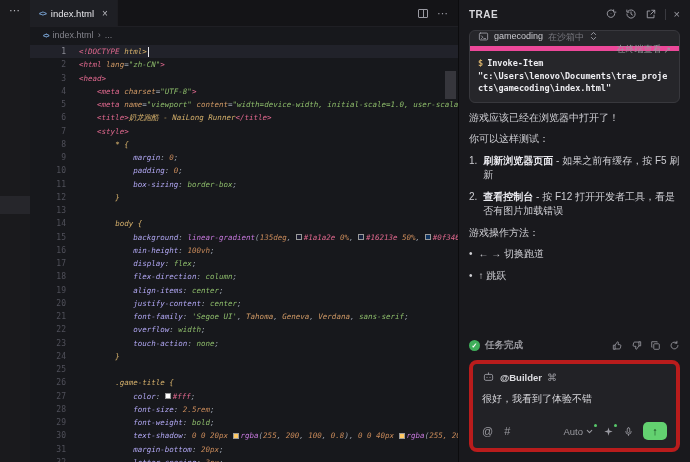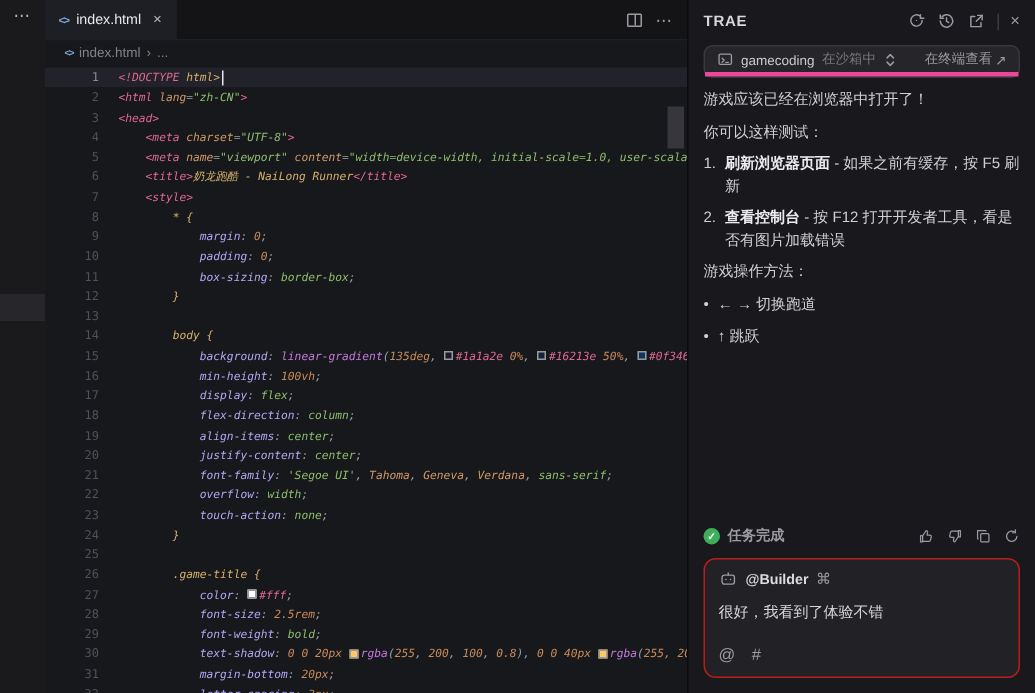--- a/index.html
+++ b/index.html
@@ -41,37 +41,37 @@
   
   .panel { flex:1; background:#19191d; border-left:1px solid #0c0c0e; display:flex; flex-direction:column; min-width:0; }
   .panel-header { height:28px; flex:none; display:flex; align-items:center; padding:0 10px; }
   .panel-title { font-size:10px; font-weight:bold; color:#d8d8dc; letter-spacing:.5px; }
   .ph-icons { margin-left:auto; display:flex; align-items:center; gap:8px; color:#9a9aa2; }
   .ph-icons .divider { width:1px; height:11px; background:#3a3a40; }
   .ph-icons .x { font-size:11px; cursor:pointer; }
   .icon-btn { display:flex; align-items:center; cursor:pointer; color:#9a9aa2; }
   .panel-body { flex:1; padding:2px 10px 0; overflow:hidden; display:flex; flex-direction:column; }
   .term-card { background:#26262a; border:1px solid #38383d; border-radius:6px; flex:none; margin-bottom:8px; }
-  .term-head { height:20px; display:flex; align-items:center; gap:5px; padding:0 8px; font-size:9px; color:#c9c9ce; border-bottom:3px solid #ec4899; }
+  .term-head { height:20px; display:flex; align-items:flex-start; gap:5px; padding:0 8px; font-size:9px; color:#c9c9ce; border-bottom:5px solid #ec4899; }
   .term-badge { color:#77777e; }
-  .term-link { margin-left:auto; color:#9a9aa0; display:flex; align-items:center; gap:2px; cursor:pointer; }
+  .term-link { margin-left:auto; color:#9a9aa0; display:flex; align-items:center; gap:2px; cursor:pointer;margin-top:12px; }
   .term-cmd { padding:6px 8px 7px; font-family:"DejaVu Sans Mono", monospace; font-size:8.5px; font-weight:bold; color:#ececf0; line-height:12.5px; }
   .prompt { color:#d5b06b; margin-right:4px; }
   .cmd-arg { word-break:break-all; }
   .thought { display:flex; align-items:center; gap:5px; color:#8a8a92; font-size:9.5px; margin:2px 0 9px; flex:none; }
   .chat { flex:1; overflow:hidden; }
   .msg { font-size:10px; color:#cfcfd4; line-height:14.5px; margin-bottom:7px; }
   .msg .bold { color:#e9e9ee; font-weight:bold;text-align:right; }
   .li { display:flex; gap:6px; }
   .li .marker { flex:none; }
   .inline-code { background:#2c2c31; border-radius:3px; padding:0 3px; font-family:"DejaVu Sans Mono", monospace; font-size:8.5px; color:#c6c6cc; }
   .task-row { display:flex; align-items:center; gap:5px; margin:2px 0 6px; color:#9a9aa0; font-size:9.5px; flex:none;font-weight:bold; }
   .check { width:11px; height:11px; border-radius:50%; background:#3fae5a; color:#fff; font-size:7px; display:flex; align-items:center; justify-content:center; flex:none; }
   .task-icons { margin-left:auto; display:flex; gap:8px; color:#9a9aa2; }
-  .composer { flex:none; margin:2px 10px 10px; background:#222226; border:1px solid #b91c1c; border-radius:8px; padding:7px 9px 8px; }
+  .composer { flex:none; margin:2px 10px 10px; background:#222226; border:4px solid #b91c1c; border-radius:8px; padding:7px 9px 8px; }
   .comp-head { display:flex; align-items:center; gap:5px; font-size:9.5px; font-weight:bold; color:#dcdce0; }
   .comp-head .cmd-glyph { color:#9a9aa0; font-weight:normal; font-size:10px; }
   .comp-input { font-size:10px; color:#d6d6da; margin:9px 0 16px; cursor:text; }
   .comp-toolbar { display:flex; align-items:center; gap:11px; color:#9a9aa0; font-size:11px; }
   .comp-right { margin-left:auto; display:flex; align-items:center; gap:9px; }
   .auto-sel { display:flex; align-items:center; gap:2px; font-size:9.5px; cursor:pointer; position:relative; }
   .gdot { position:absolute; right:-3px; top:-2px; width:3px; height:3px; border-radius:50%; background:#58c96a; }
   .send-btn { width:24px; height:18px; background:#63d170; border-radius:5px; display:flex; align-items:center; justify-content:center; color:#103317; font-size:11px; font-weight:bold; cursor:pointer; }
   svg { display:block; }
 </style>
@@ -189,20 +189,24 @@
             <svg width="9" height="10" viewBox="0 0 12 14" fill="none" stroke="currentColor" stroke-width="1.4" stroke-linecap="round" stroke-linejoin="round">
                 <path d="m3 5 3-3 3 3"></path>
                 <path d="m3 9 3 3 3-3"></path>
               </svg>
           </span>
           <span class="term-link">
             <span>在终端查看</span>
             <span>↗</span>
           </span>
         </div>
+        <div class="term-cmd">
+          <span class="prompt">$</span><span>Invoke-Item</span>
+          <div class="cmd-arg">"c:\Users\lenovo\Documents\trae_projects\gamecoding\index.html"</div>
+        </div>
       </div>
 
 
       <div class="chat">
           <div class="msg"><span>游戏应该已经在浏览器中打开了！</span></div>
           <div class="msg"><span>你可以这样测试：</span></div>
           <div class="msg li">
             <span class="marker">1.</span>
             <span><span class="bold">刷新浏览器页面</span><span> - 如果之前有缓存，按 F5 刷新</span></span>
           </div>
@@ -263,16 +267,39 @@
               <path d="M8 2.5v2" stroke-linecap="round"></path>
             </svg>
         </span>
         <span>@Builder</span>
         <span class="cmd-glyph">⌘</span>
       </div>
       <div class="comp-input">很好，我看到了体验不错</div>
       <div class="comp-toolbar">
         <span>@</span>
         <span>#</span>
+        <span class="comp-right">
+          <span class="auto-sel">
+            <span>Auto</span>
+            <svg width="9" height="9" viewBox="0 0 12 12" fill="none" stroke="currentColor" stroke-width="1.4" stroke-linecap="round" stroke-linejoin="round">
+                <path d="m3 4.5 3 3 3-3"></path>
+              </svg>
+            <span class="gdot"></span>
+          </span>
+          <span class="icon-btn auto-sel">
+            <svg width="11" height="11" viewBox="0 0 16 16" fill="currentColor">
+                <path d="M8 2l1.3 4.7L14 8l-4.7 1.3L8 14l-1.3-4.7L2 8l4.7-1.3z"></path>
+              </svg>
+            <span class="gdot"></span>
+          </span>
+          <span class="icon-btn">
+            <svg width="11" height="11" viewBox="0 0 16 16" fill="none" stroke="currentColor" stroke-width="1.2" stroke-linecap="round">
+                <rect x="6.2" y="2.5" width="3.6" height="7" rx="1.8"></rect>
+                <path d="M4 8a4 4 0 0 0 8 0"></path>
+                <path d="M8 12v1.8"></path>
+              </svg>
+          </span>
+          <span class="send-btn">↑</span>
+        </span>
       </div>
     </div>
   </div>
 </div>
 
 </body></html>

